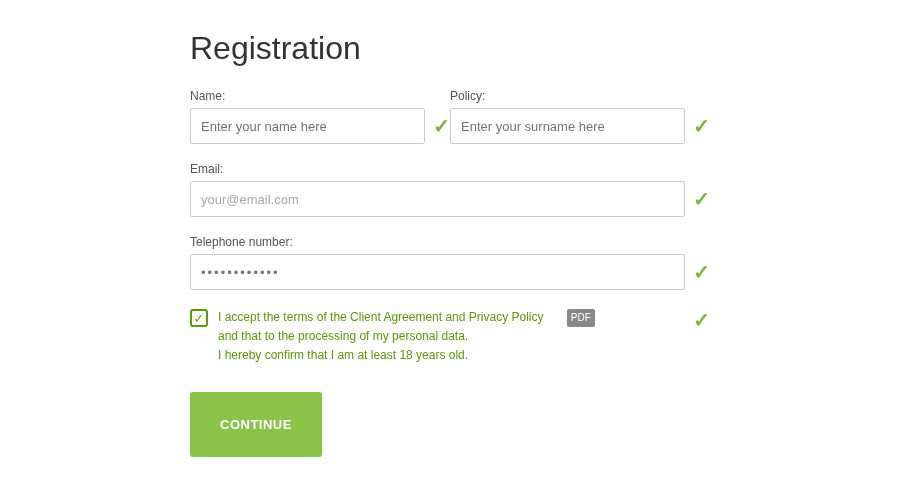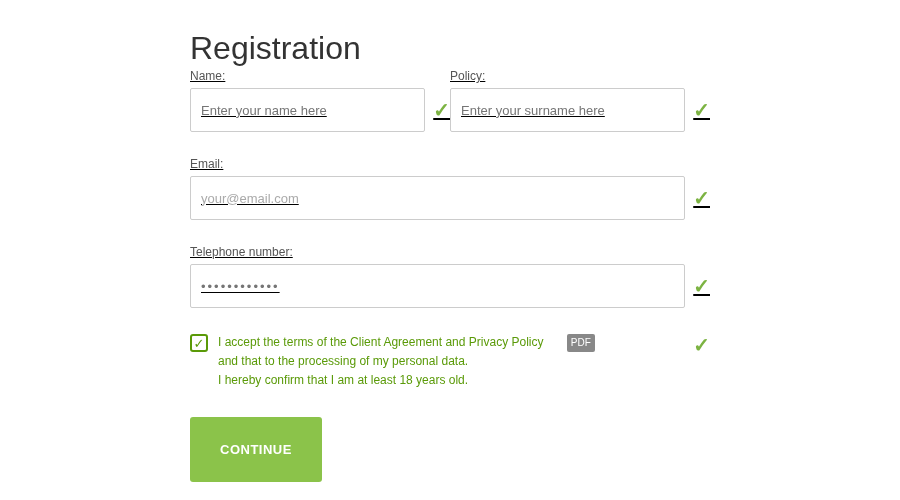--- a/index.html
+++ b/index.html
@@ -28,37 +28,36 @@
     }
 
     .form-container {
       width: 520px;
     }
 
     .page-title {
       font-size: 32px;
       font-weight: 400;
       color: #333;
-      margin-bottom: 2px;
+      margin-bottom: 22px;
     }
 
     .subtitle {
       font-size: 13px;
       color: #777;
       margin-bottom: 24px;
     }
 
     .subtitle span {
       color: #5a8a00;
     }
 
     .row {
       display: flex;
-      margin-bottom: 25px;
-      text-decoration: underline;
+      margin-bottom: 18px;
     }
 
     .field-group {
       display: flex;
       flex-direction: column;
       flex: 1;
       position: relative;
     }
 
     .field-group.full {
@@ -72,21 +71,21 @@
     }
 
     .input-wrapper {
       display: flex;
       align-items: center;
       gap: 8px;
     }
 
     .form-input {
       flex: 1;
-      height: 44px;
+      height: 36px;
       border: 1px solid #ccc;
       border-radius: 2px;
       padding: 0 10px;
       font-size: 13px;
       color: #aaa;
       outline: none;
     }
 
     .check-icon {
       color: #7cb342;

